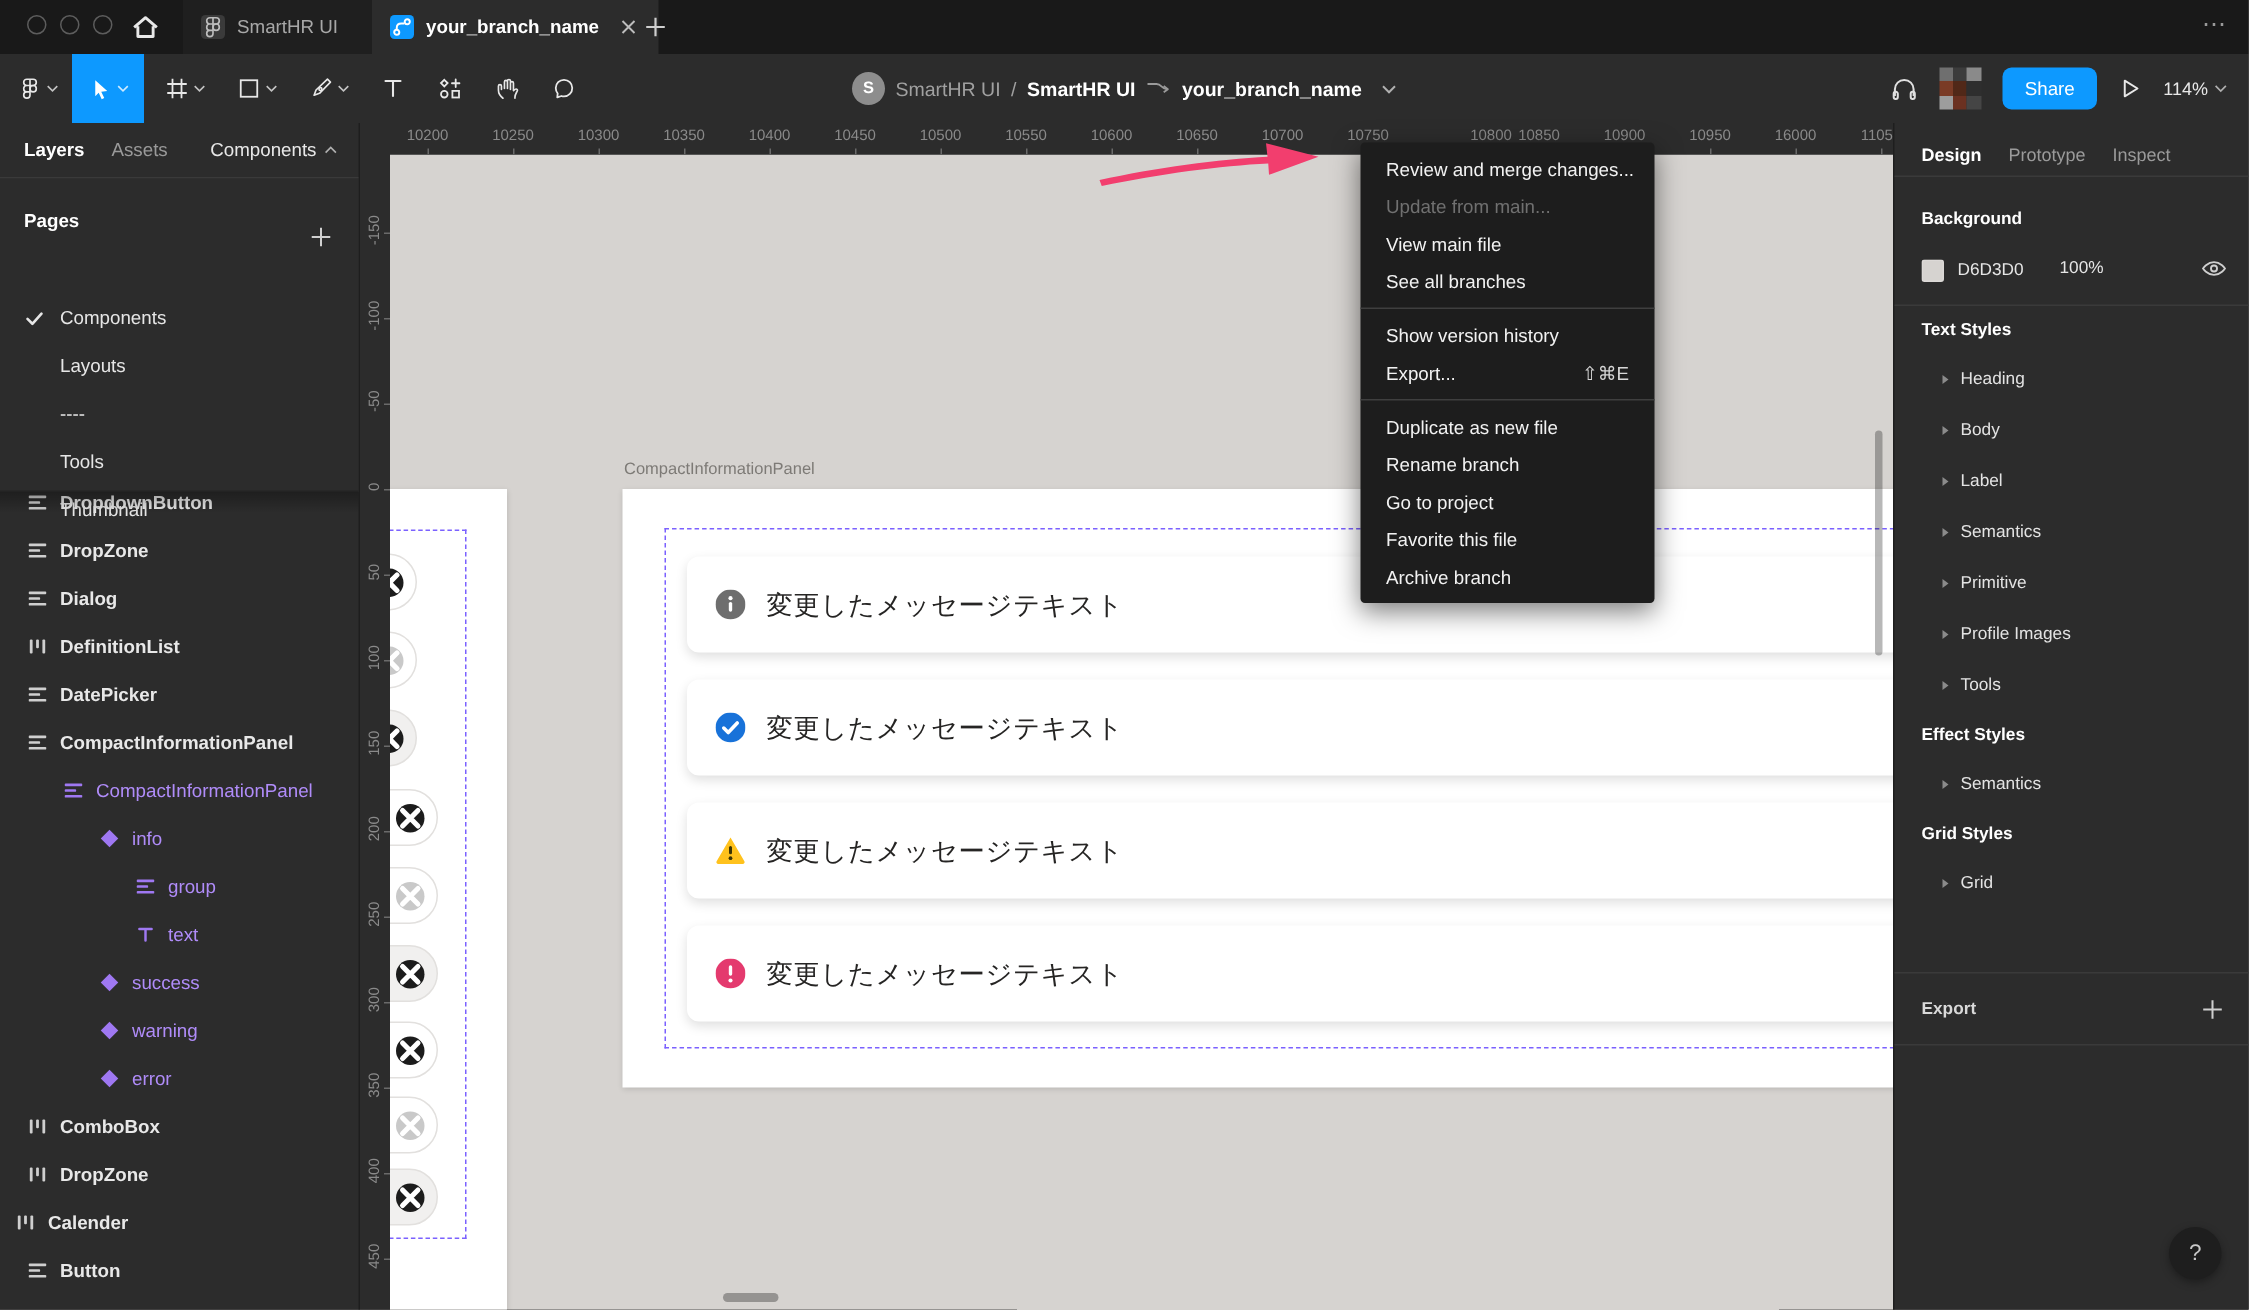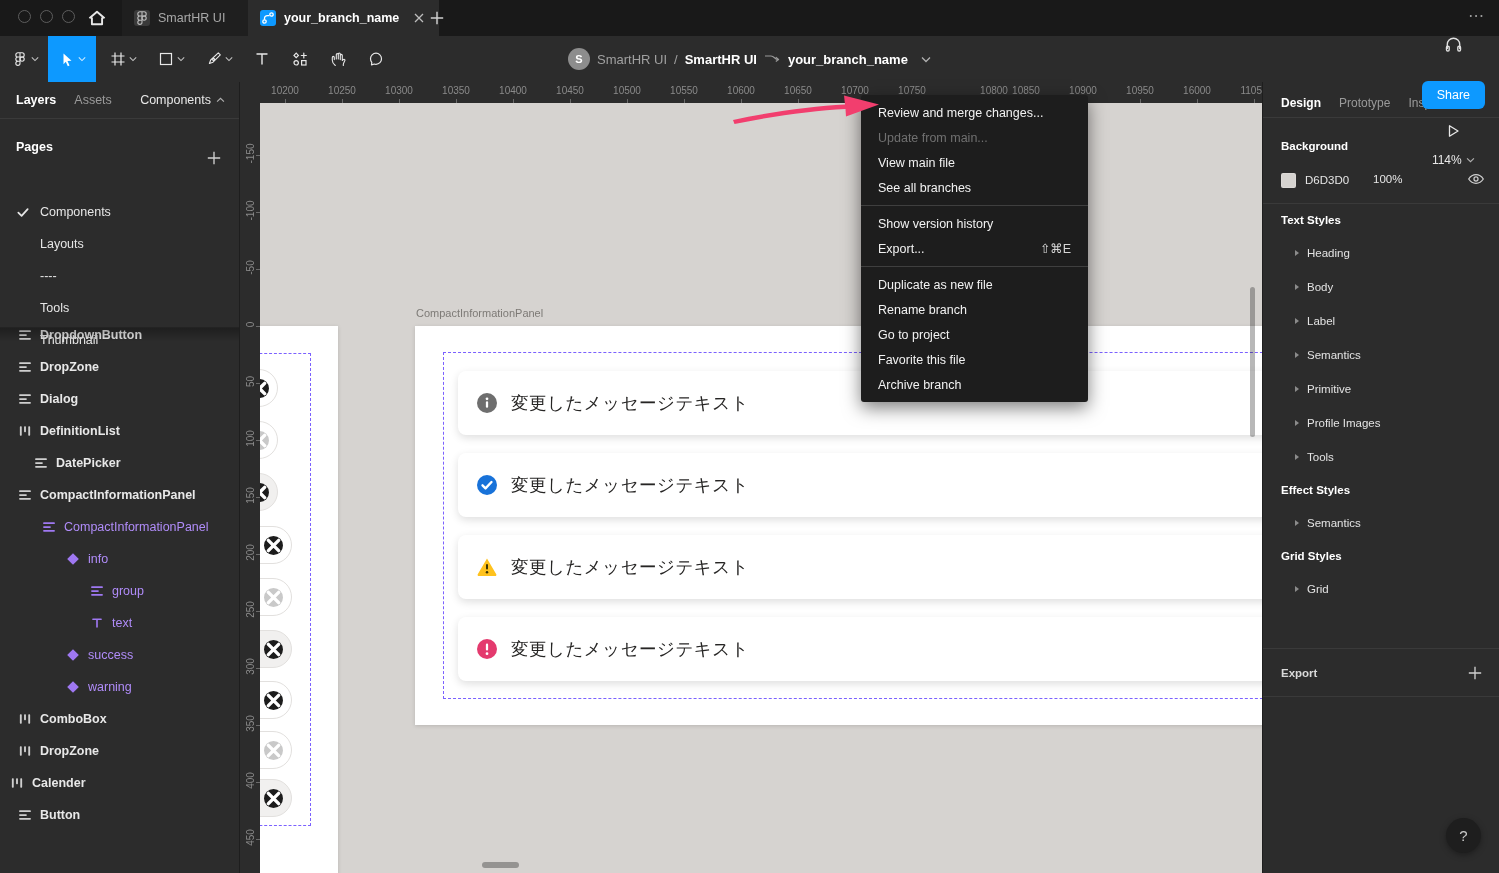--- a/index.html
+++ b/index.html
@@ -22,21 +22,21 @@
   
   #toolbar { position:absolute; left:0; top:36px; width:1499px; height:46px; background:#2C2C2C; z-index:40; }
   .tool { position:absolute; top:0; height:46px; display:flex; align-items:center; justify-content:center; color:#e8e8e8; }
   .tool.active { background:#0D99FF; color:#fff; }
   .tool .chev { margin-left:3px; color:inherit; opacity:.8; }
   #title { position:absolute; left:568px; top:0; height:46px; display:flex; align-items:center; gap:7px; }
   #title .avatar-s { width:22px; height:22px; border-radius:50%; background:#8d8d8d; color:#fff; font-size:11px; font-weight:700;
      display:flex; align-items:center; justify-content:center; }
   #title .muted { color:#a0a0a0; font-size:13px; }
   #title .strong { color:#ffffff; font-size:13px; font-weight:600; }
-  #toolbar-right { position:absolute; right:0; top:0; height:46px; display:flex; align-items:center; gap:14px; padding-right:14px;flex-direction:column; }
+  #toolbar-right { position:absolute; right:0; top:0; height:46px; display:flex; align-items:center; gap:14px; padding-right:14px; }
   #share-btn { background:#0D99FF; color:#fff; font-size:12.5px; font-weight:500; border:none; border-radius:6px;
      padding:7px 15px; font-family:inherit; }
   #avatar-px { width:28px; height:28px; display:grid; grid-template-columns:repeat(3,1fr); grid-template-rows:repeat(3,1fr); }
   #zoom-ctl { color:#e8e8e8; font-size:12px; display:flex; align-items:center; gap:4px;justify-content:center; }
 
   
   #left-panel { position:absolute; left:0; top:82px; width:240px; height:791px; background:#2C2C2C; border-right:1px solid #1e1e1e; z-index:20; }
   #lp-header { position:absolute; left:0; top:0; width:100%; height:37px; border-bottom:1px solid #3a3a3a;
      display:flex; align-items:center; font-size:12.5px; }
   #lp-header .lp-tab { margin-left:16px; }
@@ -79,21 +79,21 @@
   .pill { position:absolute; left:-38px; width:70px; height:38px; border:1px solid #e2e0de; border-radius:19px;
      display:flex; align-items:center; }
   .pill .xbtn { position:absolute; right:8px; width:19px; height:19px; border-radius:50%; display:flex; align-items:center; justify-content:center; }
   .bigcircle { position:absolute; left:-20px; width:38px; height:38px; border:1px solid #e2e0de; border-radius:50%;
      display:flex; align-items:center; justify-content:center; background:#fff; }
   .bigcircle .xbtn { width:19px; height:19px; border-radius:50%; display:flex; align-items:center; justify-content:center; }
   #v-scroll { position:absolute; left:990px; top:184px; width:5px; height:150px; border-radius:3px; background:rgba(0,0,0,.28); }
   #h-scroll { position:absolute; left:222px; top:759px; width:37px; height:6px; border-radius:3px; background:rgba(0,0,0,.30); }
 
   
-  #context-menu { position:absolute; left:861px; top:95px; width:227px; background:#1D1D1D; border-radius:3px;
+  #context-menu { position:absolute; left:907px; top:95px; width:196px; background:#1D1D1D; border-radius:3px;
      box-shadow:0 6px 18px rgba(0,0,0,.5); padding:5px 0; z-index:50; }
   .menu-item { height:25px; display:flex; align-items:center; justify-content:space-between;
      padding:0 17px; font-size:12.5px; color:#f2f2f2; white-space:nowrap; }
   .menu-item.disabled { color:#707070; }
   .menu-item .shortcut { color:#d6d6d6; margin-left:12px; }
   .menu-sep { border-top:1px solid #3f3f3f; margin:5px 0; }
 
   
   #arrow { position:absolute; left:695px; top:84px; width:210px; height:60px; z-index:60; pointer-events:none; }
 
@@ -579,21 +579,21 @@
       <div class="layer-row top" style="padding-left: 18px;">
         <span class="licon">
           <svg viewBox="0 0 12 12" fill="currentColor">
             <rect x="1.6" y="2" width="1.6" height="8" rx=".6"></rect>
             <rect x="5.2" y="2" width="1.6" height="5" rx=".6"></rect>
             <rect x="8.8" y="2" width="1.6" height="8" rx=".6"></rect>
           </svg>
         </span>
         <span>DefinitionList</span>
       </div>
-      <div class="layer-row top" style="padding-left: 34px;">
+      <div class="layer-row top" style="padding-left: 18px;">
         <span class="licon">
           <svg viewBox="0 0 12 12" fill="currentColor">
             <rect x="1" y="2" width="10" height="1.5" rx=".5"></rect>
             <rect x="1" y="5.25" width="6.5" height="1.5" rx=".5"></rect>
             <rect x="1" y="8.5" width="10" height="1.5" rx=".5"></rect>
           </svg>
         </span>
         <span>DatePicker</span>
       </div>
       <div class="layer-row top" style="padding-left: 18px;">
@@ -650,20 +650,28 @@
         </span>
         <span>success</span>
       </div>
       <div class="layer-row purple" style="padding-left: 66px;">
         <span class="licon">
           <svg viewBox="0 0 12 12" fill="currentColor">
             <path d="M6 1 11 6 6 11 1 6Z"></path>
           </svg>
         </span>
         <span>warning</span>
+      </div>
+      <div class="layer-row purple" style="padding-left: 66px;">
+        <span class="licon">
+          <svg viewBox="0 0 12 12" fill="currentColor">
+            <path d="M6 1 11 6 6 11 1 6Z"></path>
+          </svg>
+        </span>
+        <span>error</span>
       </div>
       <div class="layer-row top" style="padding-left: 18px;">
         <span class="licon">
           <svg viewBox="0 0 12 12" fill="currentColor">
             <rect x="1.6" y="2" width="1.6" height="8" rx=".6"></rect>
             <rect x="5.2" y="2" width="1.6" height="5" rx=".6"></rect>
             <rect x="8.8" y="2" width="1.6" height="8" rx=".6"></rect>
           </svg>
         </span>
         <span>ComboBox</span>

